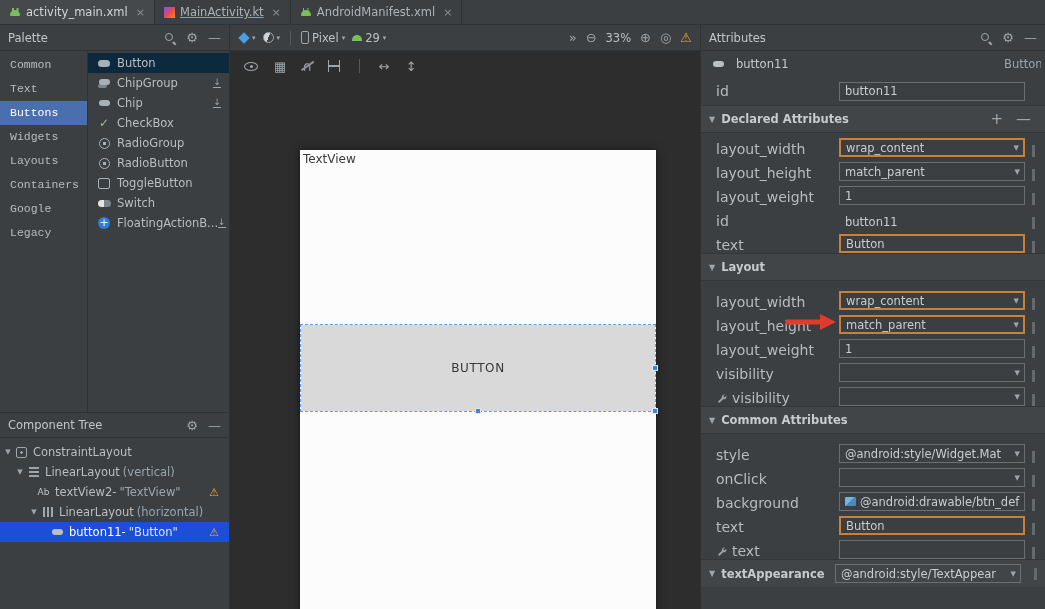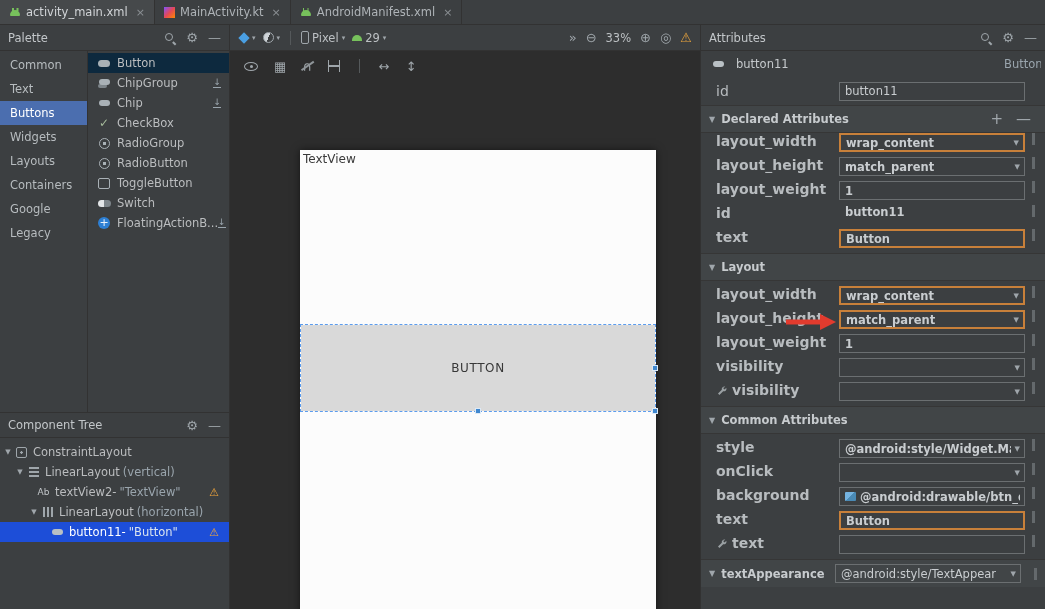--- a/index.html
+++ b/index.html
@@ -8,21 +8,21 @@
          color:#bbbdbf; font-family:"DejaVu Sans",sans-serif; font-size:12px;
          overflow:hidden; user-select:none; }
 
   
   .tabbar { position:absolute; left:0; top:0; right:0; height:25px; background:#3c3f41;
             border-bottom:1px solid #323232; display:flex; }
   .tab { display:flex; align-items:center; gap:5px; padding:0 9px; border-right:1px solid #323232;
          font-size:11.5px; color:#aeb3b7; cursor:default; }
   .tab.active { background:#46494b; color:#d2d5d8; }
   .tab .close { color:#8a8f93; font-size:11px; margin-left:3px; }
-  .tab.u .tlabel { text-decoration-color:#7aa0c8; }
+  .tab.u .tlabel { text-decoration:underline; text-decoration-color:#7aa0c8; }
   .android-icon { width:12px; height:10px; position:relative; flex:none; }
   .android-icon::before { content:""; position:absolute; left:1px; top:3px; width:10px; height:6px;
                           background:#77c15c; border-radius:5px 5px 1px 1px; }
   .android-icon::after { content:""; position:absolute; left:3px; top:1px; width:1.5px; height:3px;
                          background:#77c15c; box-shadow:4.5px 0 0 #77c15c; }
   .kotlin-icon { width:11px; height:11px; flex:none;
                  background:linear-gradient(135deg,#7F52FF 0%,#E44857 50%,#FF8900 100%); }
 
   
   .panel-header { height:26px; flex:none; display:flex; align-items:center;
@@ -34,21 +34,21 @@
   .search-icon::before { content:""; position:absolute; left:1px; top:1px; width:6px; height:6px;
                          border:1.5px solid #9fa6ab; border-radius:50%; }
   .search-icon::after { content:""; position:absolute; left:9px; top:9px; width:4px; height:1.5px;
                         background:#9fa6ab; transform:rotate(45deg); transform-origin:left center; }
 
   
   .left-panel { position:absolute; left:0; top:25px; width:230px; bottom:0;
                 border-right:1px solid #323232; display:flex; flex-direction:column; background:#3c3f41; }
   .palette-body { height:361px; flex:none; display:flex; }
   .palette-cats { width:88px; flex:none; border-right:1px solid #323232; padding-top:2px; }
-  .cat { height:24px; line-height:24px; padding-left:10px; font-size:11.5px; color:#b7bcbf; cursor:pointer; }
+  .cat { height:24px; line-height:24px; padding-left:10px; font-size:11.5px; color:#b7bcbf; cursor:pointer;font-family:Liberation Mono, monospace; }
   .cat.selected { background:#4b6eaf; color:#ffffff; }
   .palette-comps { flex:1; padding-top:2px; overflow:hidden; }
   .comp { height:20px; display:flex; align-items:center; padding:0 8px; font-size:11.5px; cursor:pointer; white-space:nowrap; }
   .comp.selected { background:#0d293e; }
   .pi { width:16px; height:14px; margin-right:5px; display:inline-flex; align-items:center; justify-content:center; flex:none; }
   .ic-button::before { content:""; width:12px; height:7px; background:#a9b1b6; border-radius:3.5px; }
   .ic-imagebutton::before { content:""; width:11px; height:9px; border-radius:1px;
       background:linear-gradient(135deg,#aeb6ba 55%,#737b7f 56%); }
   .ic-chipgroup::before { content:""; width:11px; height:6px; border-radius:3px; background:#a9b1b6;
       box-shadow:-2px 4px 0 -1px #7d858a; margin-bottom:3px; }
@@ -142,21 +142,21 @@
   .fld-arrow { font-size:7px; color:#9fa6ab; margin-left:4px; flex:none; }
   .fld.orange { border:2px solid #c8803a; }
   .plainval { width:186px; font-size:11.5px; color:#c9cdd0; padding-left:6px; }
   .flagbar { width:3px; height:12px; background:#64696c; margin-left:7px; flex:none; }
   .section-hdr { height:28px; flex:none; display:flex; align-items:center; gap:6px; padding:0 8px;
                  background:#414547; border-top:1px solid #363636; border-bottom:1px solid #363636;
                  font-weight:bold; font-size:11.5px; color:#c7cbce; cursor:pointer; }
   .tri { font-size:8px; color:#9fa6ab; font-weight:normal; }
   .sec-icons { margin-left:auto; display:flex; gap:13px; padding-right:6px; font-weight:normal; }
   .sec-icons .gi { font-size:15px; }
-  .attr-row { height:24px; flex:none; display:flex; align-items:flex-start; padding-left:15px; position:relative;font-weight:bold; }
+  .attr-row { height:24px; flex:none; display:flex; align-items:flex-end; padding-left:15px; position:relative; }
   .sec-pad { padding-top:5px; }
   .wrench { width:11px; height:11px; flex:none; }
   .pic-ic { width:11px; height:9px; border-radius:1px; flex:none; margin-right:4px;
             background:linear-gradient(135deg,#74b3e0 50%,#4a8ab5 50%); }
   .red-arrow { position:absolute; left:84px; top:50%; transform:translateY(-50%); z-index:5; pointer-events:none; }
   .ta-row { height:28px; flex:none; display:flex; align-items:center; gap:6px; padding:0 8px;
             border-top:1px solid #363636; background:#414547; }
   .ta-row .ta-label { font-weight:bold; font-size:11.5px; color:#c7cbce; width:116px; }
 </style>
 </head>

